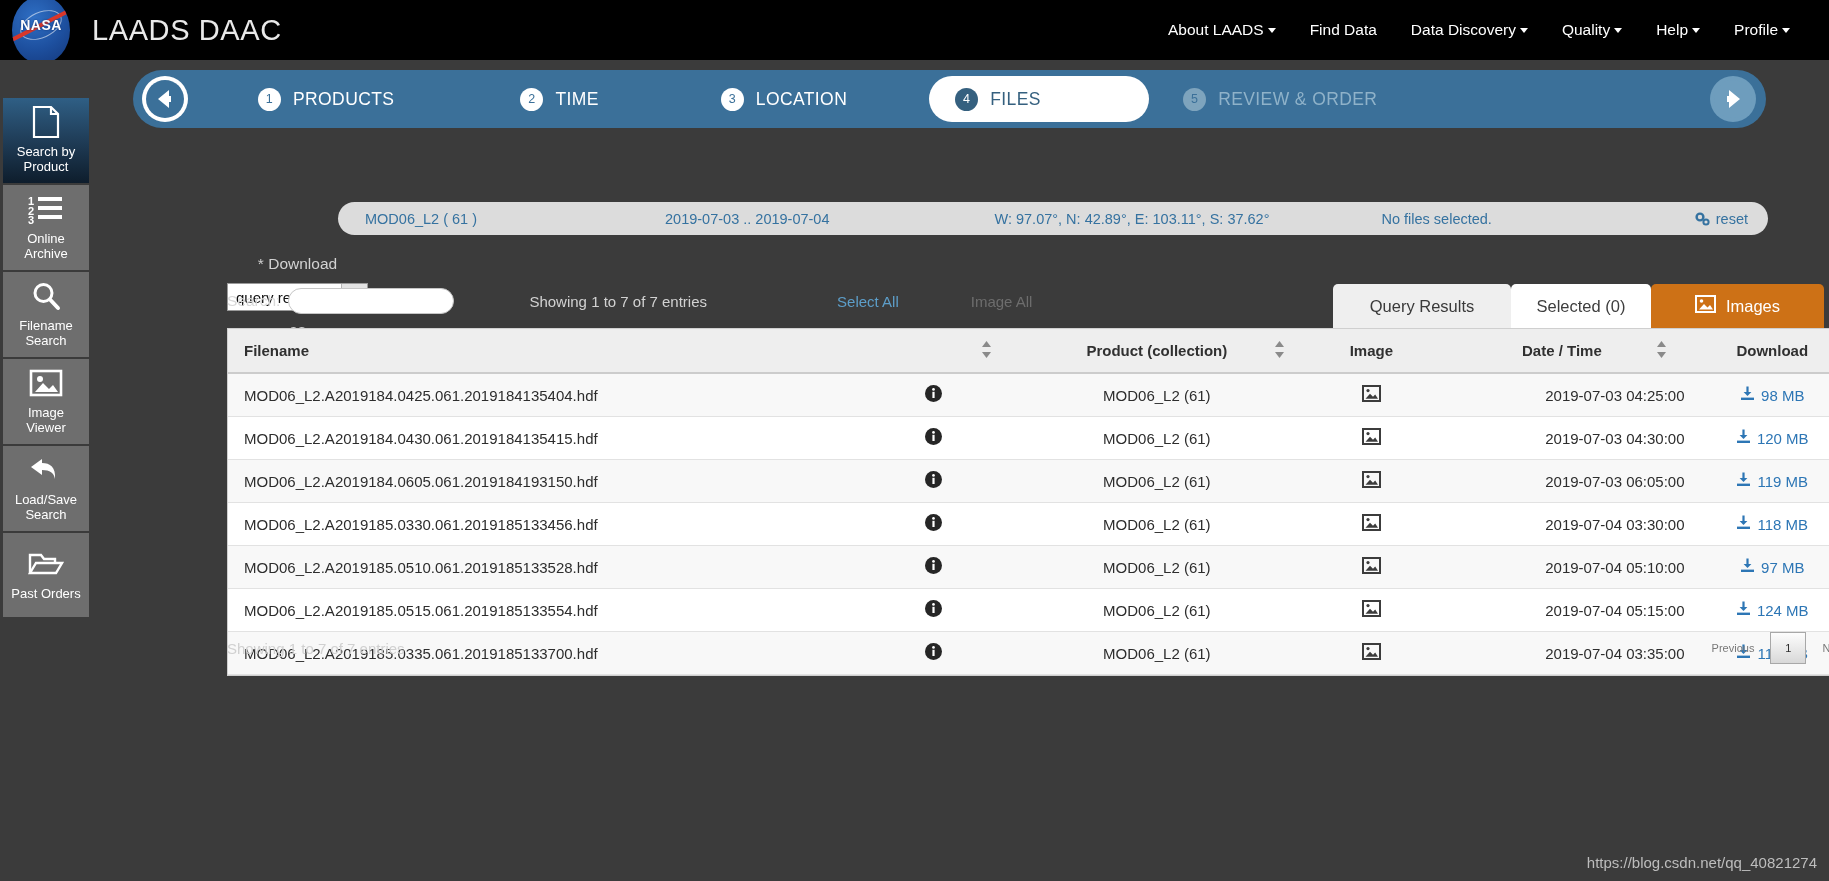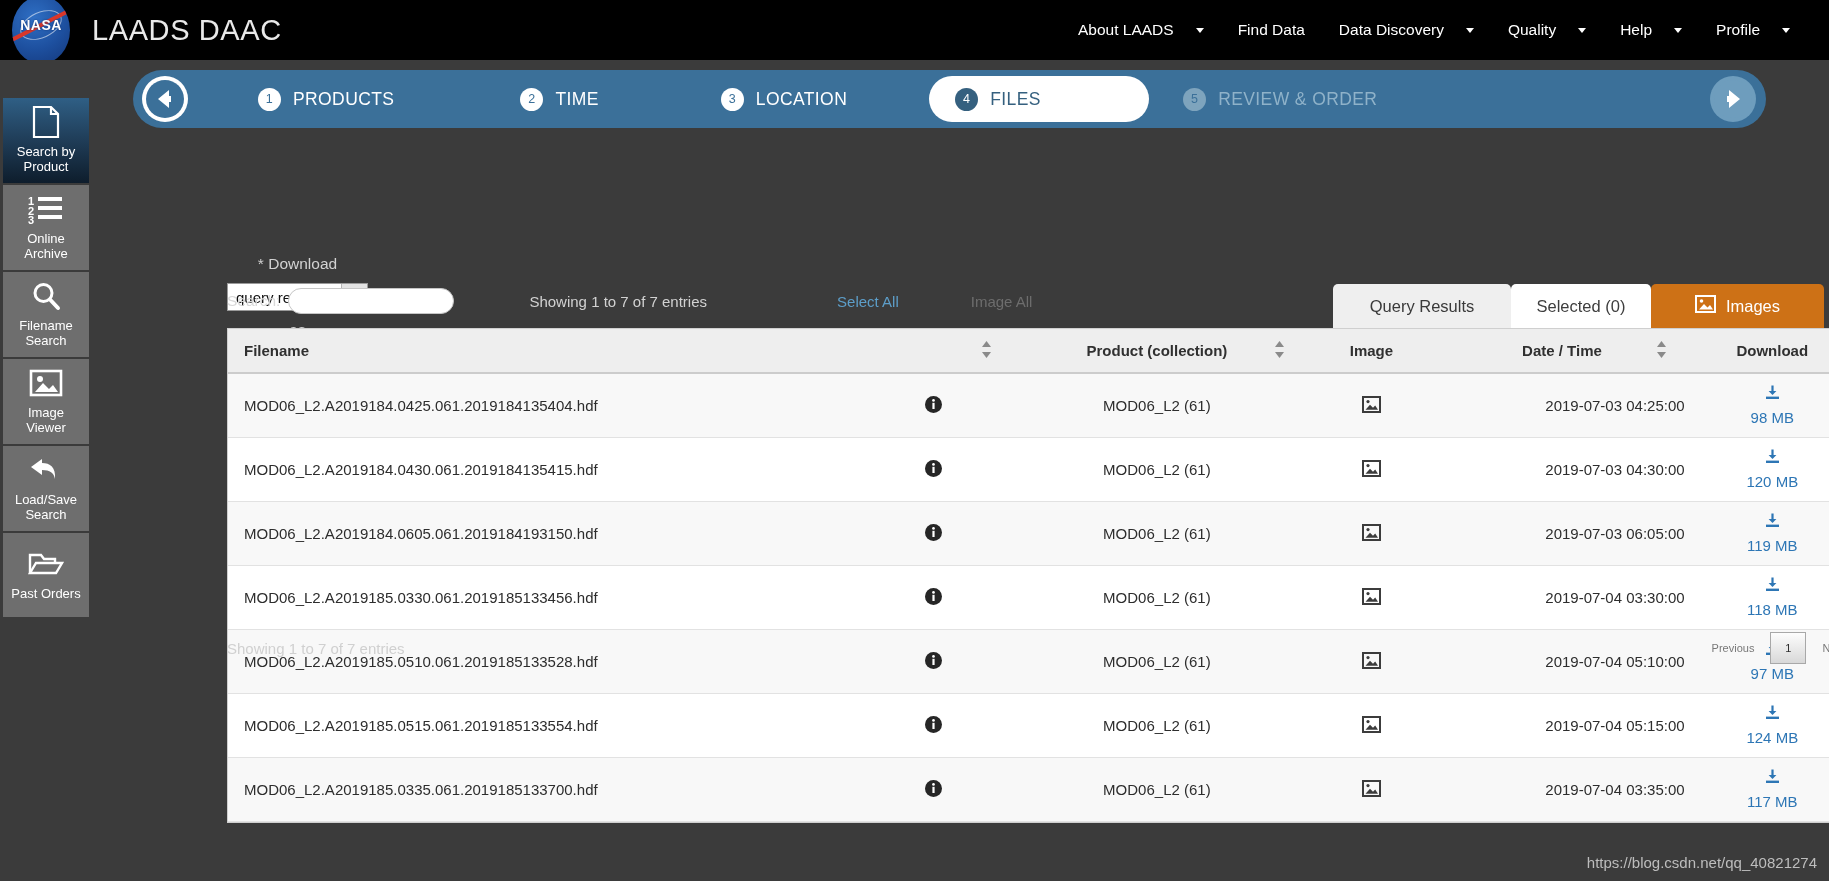--- a/index.html
+++ b/index.html
@@ -52,21 +52,21 @@
     font-weight: 300; letter-spacing: .6px;
     white-space: nowrap;
   }
   .topnav {
     margin-left: auto; display: flex; align-items: center;
     padding-right: 22px; gap: 0px;
   }
   .topnav a {
     color: #ffffff; text-decoration: none;
     font-size: 15.5px; padding: 10px 17px;
-    white-space: nowrap; display: inline-flex; align-items: center; gap: 22px;
+    white-space: nowrap; display: inline-flex; align-items: center; gap: 4px;
   }
   .caret {
     width: 0; height: 0;
     border-left: 4.5px solid transparent;
     border-right: 4.5px solid transparent;
     border-top: 5px solid #ffffff;
     display: inline-block;
   }
 
   
@@ -245,21 +245,21 @@
   tbody tr:nth-child(odd) td { background: #f8f8f8; }
   tbody tr:nth-child(even) td { background: #ffffff; }
   .c-name   { width: 640px; }
   .c-info   { width: 160px; text-align: center !important; padding-left: 0 !important; }
   .c-prod   { width: 300px; text-align: center !important; padding-left: 0 !important; }
   .c-img    { width: 140px; text-align: center !important; padding-left: 0 !important; }
   .c-date   { width: 250px; text-align: right; padding-left: 0 !important; }
   .c-dl     { width: 180px; text-align: center !important; padding-left: 0 !important; }
   th.c-prod, th.c-img, th.c-date, th.c-dl { text-align: center !important; }
   th.c-prod span.h, th.c-date span.h { margin-right: 0; }
-  .dl-link { color: #2d76b5; display: inline-flex; align-items: center; gap: 6px; cursor: pointer; flex-direction: column; }
+  .dl-link { color: #2d76b5; display: inline-flex; align-items: center; gap: 6px; cursor: pointer; }
   .info-ico { cursor: pointer; display: inline-block; }
   .img-ico { cursor: pointer; display: inline-block; }
 
   
   .tfoot {
     position: absolute; left: 132px; top: 565px;
     width: 1634px; height: 46px;
     display: flex; align-items: center;
     color: #d0d0d0; font-size: 15px;
   }
@@ -428,20 +428,33 @@
       </div>
     </div>
     <div class="arrow-btn right">
       <svg width="40" height="40" viewBox="0 0 40 40">
           <circle cx="20" cy="20" r="19" fill="#6e9dbd"></circle>
           <path d="M16 11 L27 20 L16 29 v-6 h-2 v-6 h2z" fill="#ffffff"></path>
         </svg>
     </div>
   </div>
 
+  <div class="summary">
+    <span class="s-prod">MOD06_L2 ( 61 )</span>
+    <span class="s-time">2019-07-03 .. 2019-07-04</span>
+    <span class="s-loc">W: 97.07°, N: 42.89°, E: 103.11°, S: 37.62°</span>
+    <span class="s-files">No files selected.</span>
+    <span class="s-reset">
+      <svg width="15" height="14" viewBox="0 0 15 14">
+          <circle cx="5" cy="5" r="3.4" fill="none" stroke="#3572a0" stroke-width="2.4"></circle>
+          <circle cx="11" cy="10" r="2.6" fill="none" stroke="#3572a0" stroke-width="2"></circle>
+        </svg>
+      <span>reset</span>
+    </span>
+  </div>
 
   <div class="dl-row">
     <span>* Download</span>
     <div class="dl-select">
       <span class="sv">query results</span>
       <span class="sbtn">
         <svg width="11" height="8" viewBox="0 0 11 8">
             <path d="M1 1.5 L5.5 6 L10 1.5" fill="none" stroke="#555" stroke-width="1.4"></path>
           </svg>
       </span>

